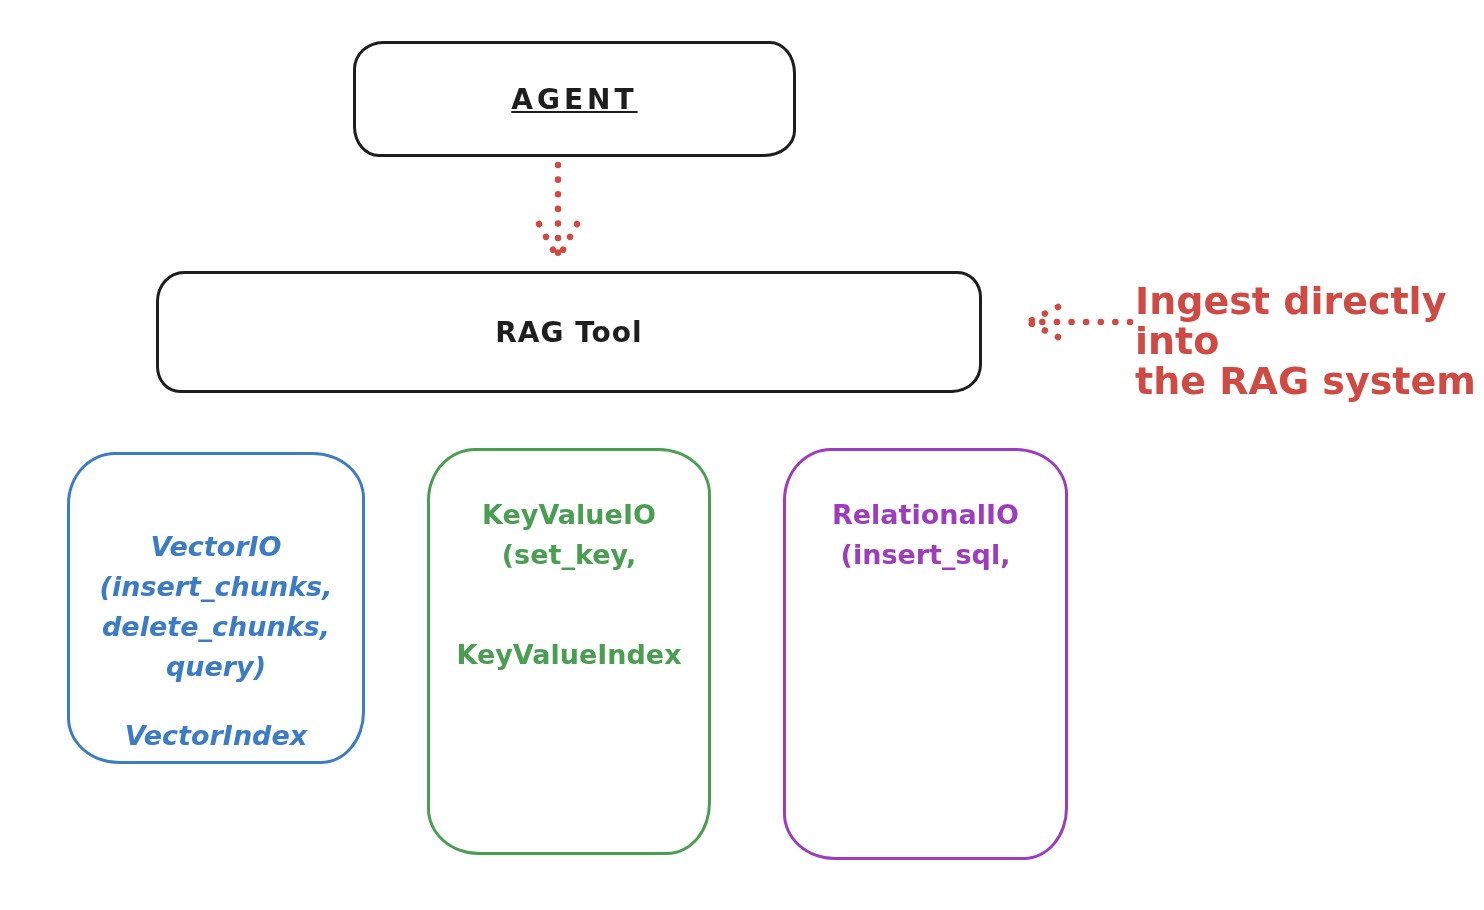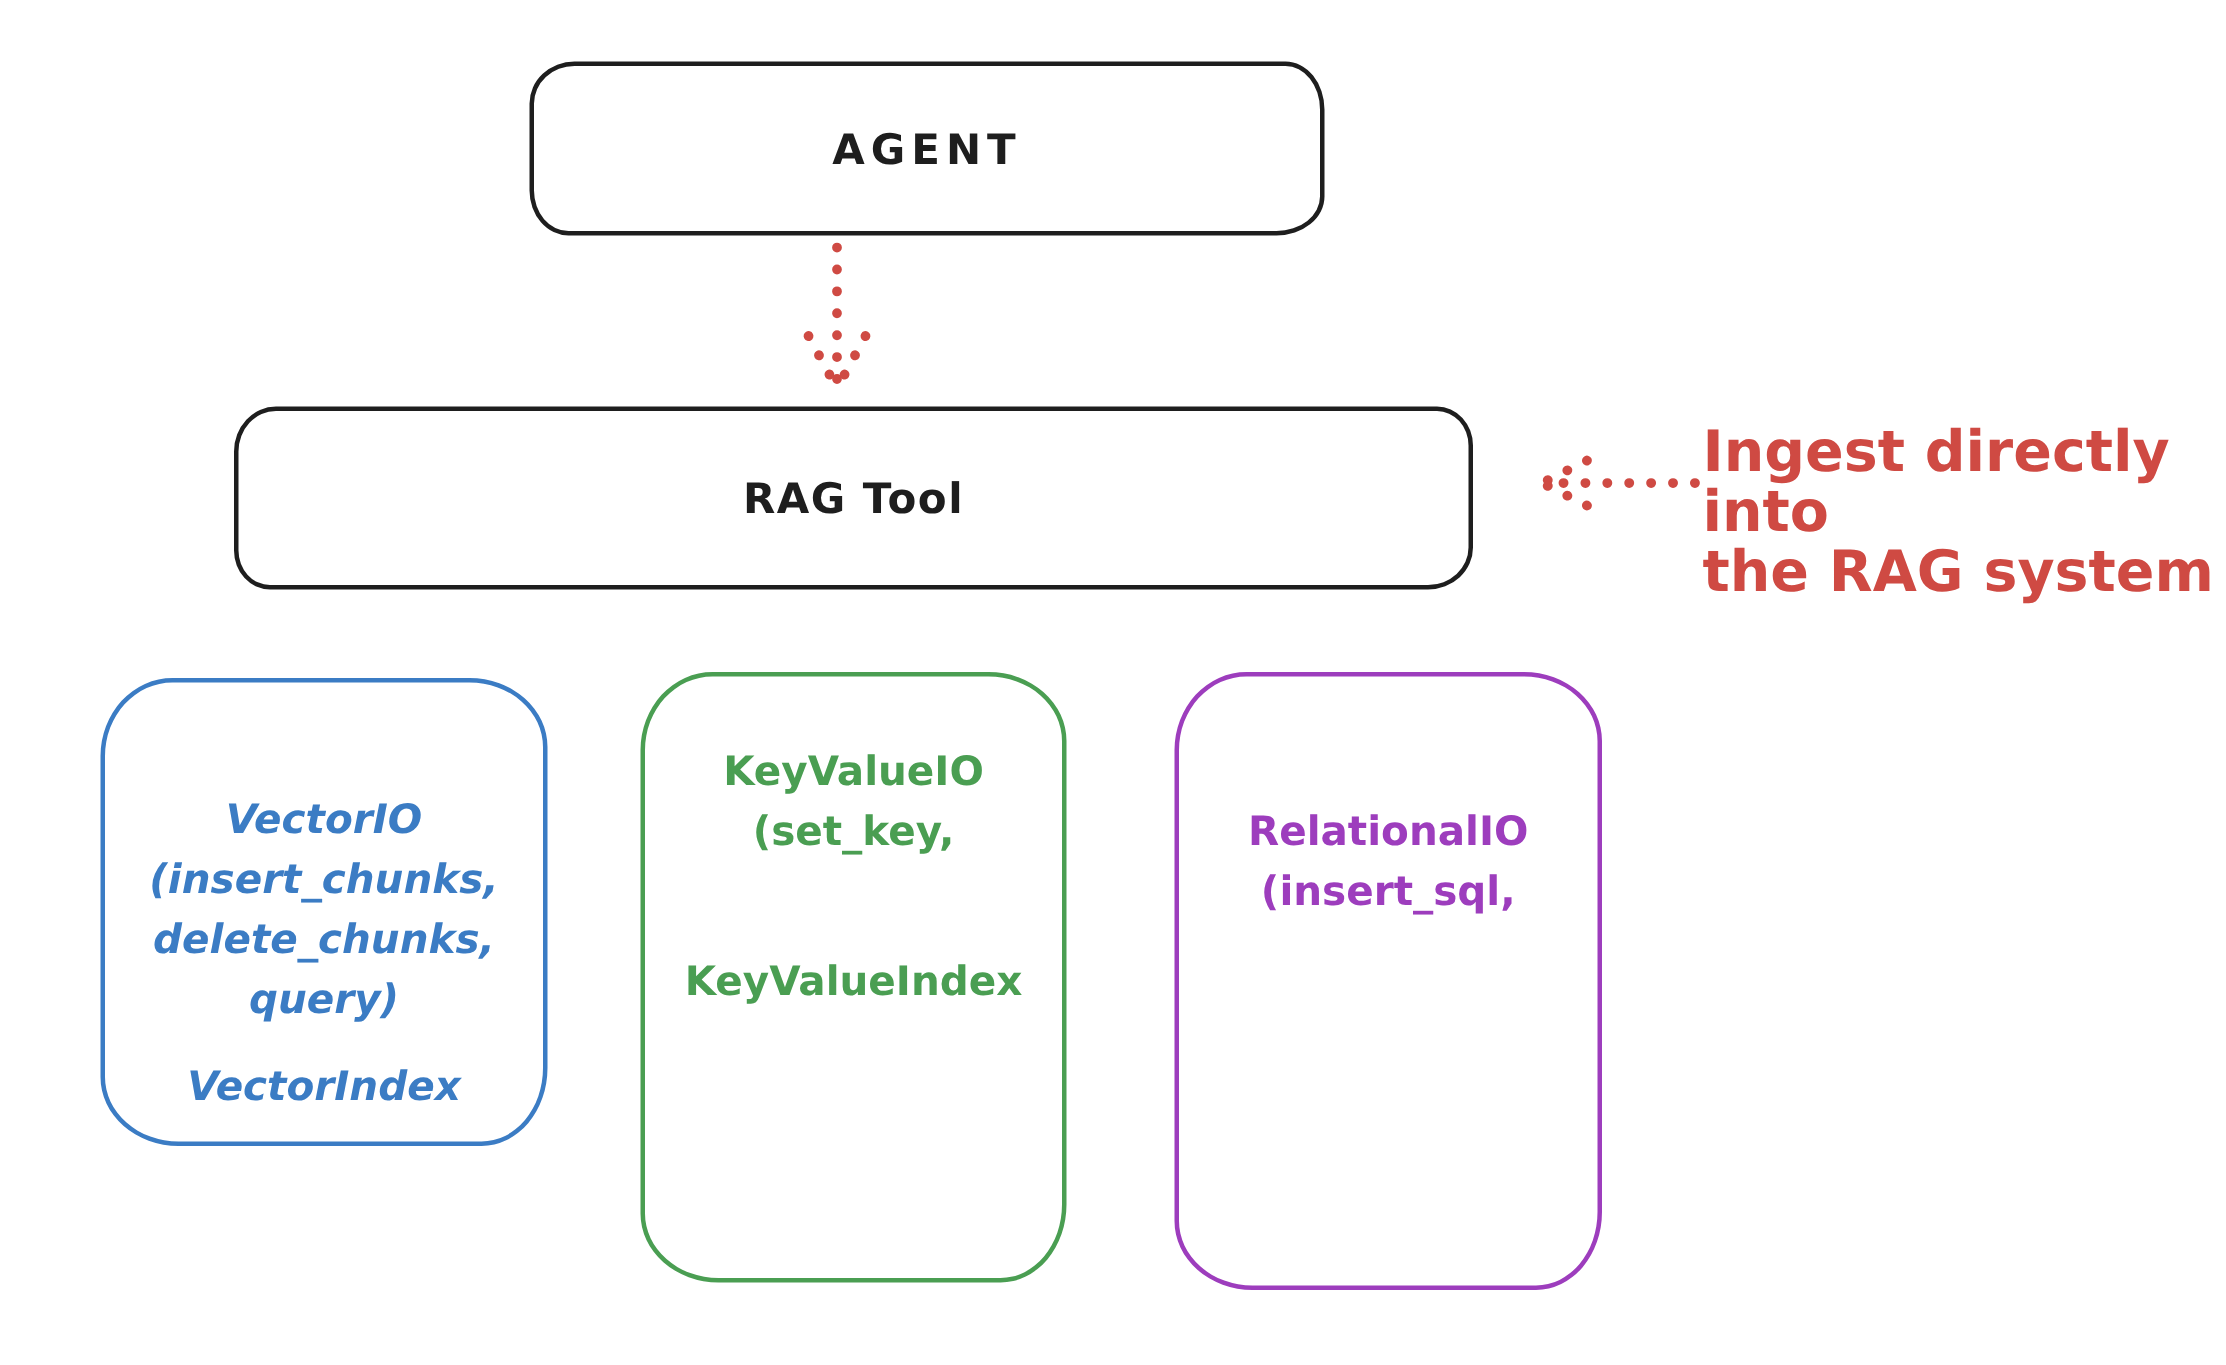--- a/index.html
+++ b/index.html
@@ -20,23 +20,24 @@
     align-items: center;
     justify-content: center;
   }
   .black-box {
     border: 3.5px solid #1e1e1e;
     color: #1e1e1e;
     font-size: 28px;
     font-weight: 600;
   }
   .agent-box {
-    left: 353px; top: 41px; width: 530px; height: 116px;
+    left: 353px; top: 41px; width: 443px; height: 116px;
     border-radius: 30px 26px 32px 26px / 28px 32px 26px 30px;
     letter-spacing: 4px;
+    text-decoration: underline;
   }
   .ragtool-box {
     left: 156px; top: 271px; width: 826px; height: 122px;
     border-radius: 28px 24px 30px 24px / 30px 26px 28px 26px;
     letter-spacing: 1px;
   }
   .cbox {
     position: absolute;
     box-sizing: border-box;
     background: #ffffff;
@@ -59,23 +60,23 @@
     font-style: italic;
   }
   .keyvalue-box {
     left: 427px; top: 448px; width: 284px; height: 407px;
     border-color: #4a9e52; color: #4a9e52;
     padding-top: 44px;
   }
   .relational-box {
     left: 783px; top: 448px; width: 285px; height: 412px;
     border-color: #9d3dbd; color: #9d3dbd;
-    padding-top: 84px;
+    padding-top: 44px;
   }
-  .vector-box .index-label { margin-top: 18px; }
+  .vector-box .index-label { margin-top: 29px; }
   .keyvalue-box .index-label { margin-top: 60px; }
   .relational-box .index-label { margin-top: 52px; }
   .annotation {
     position: absolute;
     left: 1135px; top: 281px; width: 345px;
     text-align: left;
     color: #cf4a43;
     font-size: 38px;
     font-weight: 700;
     line-height: 40px;

